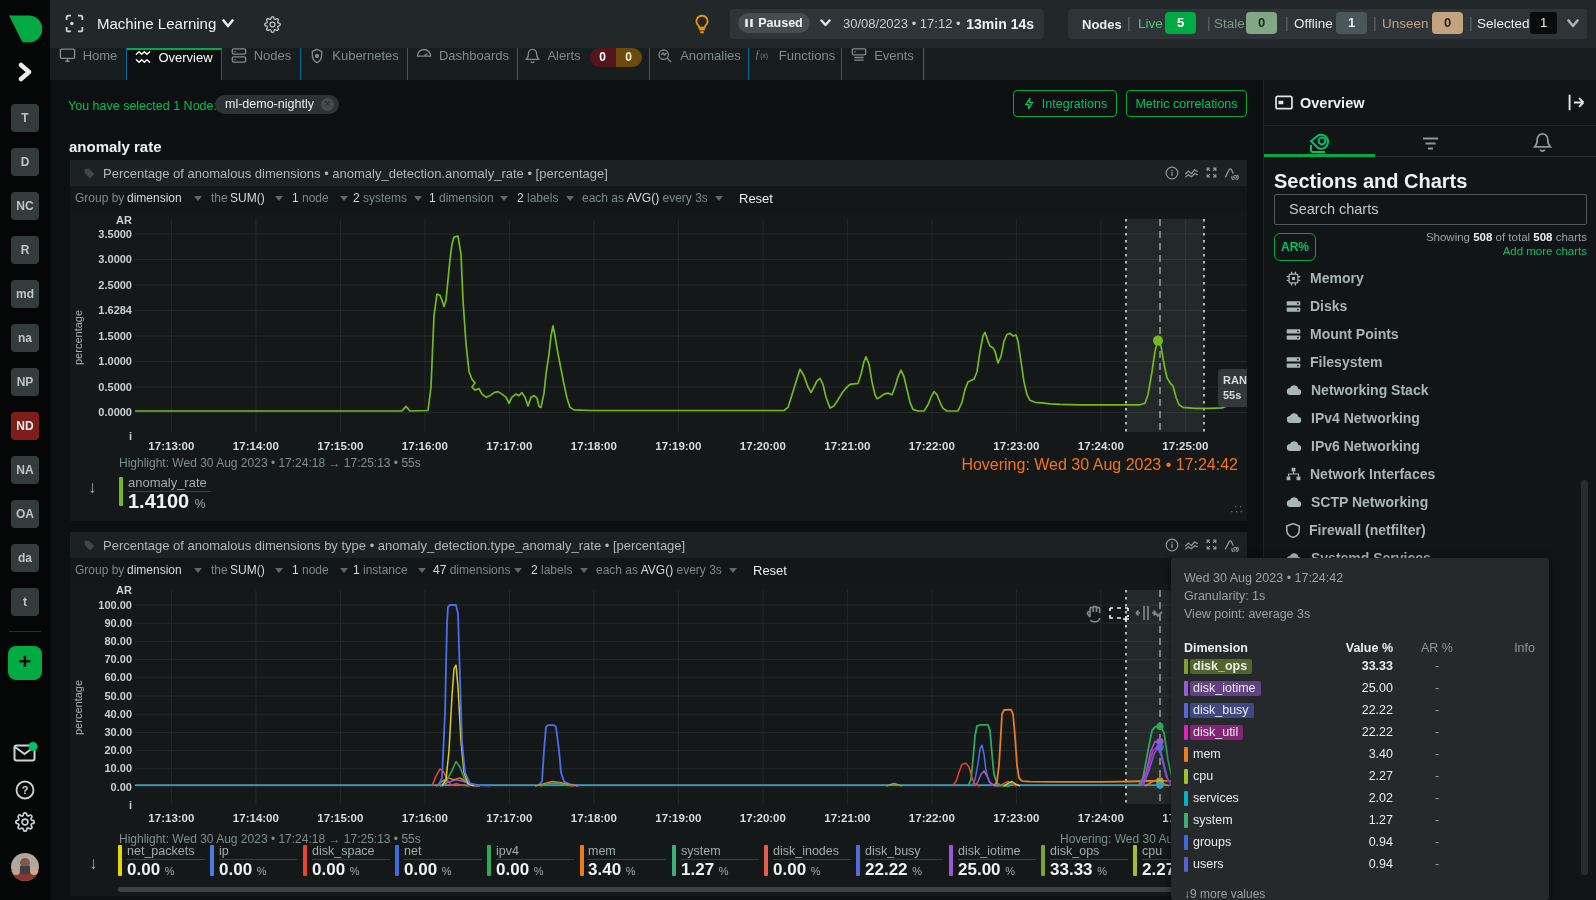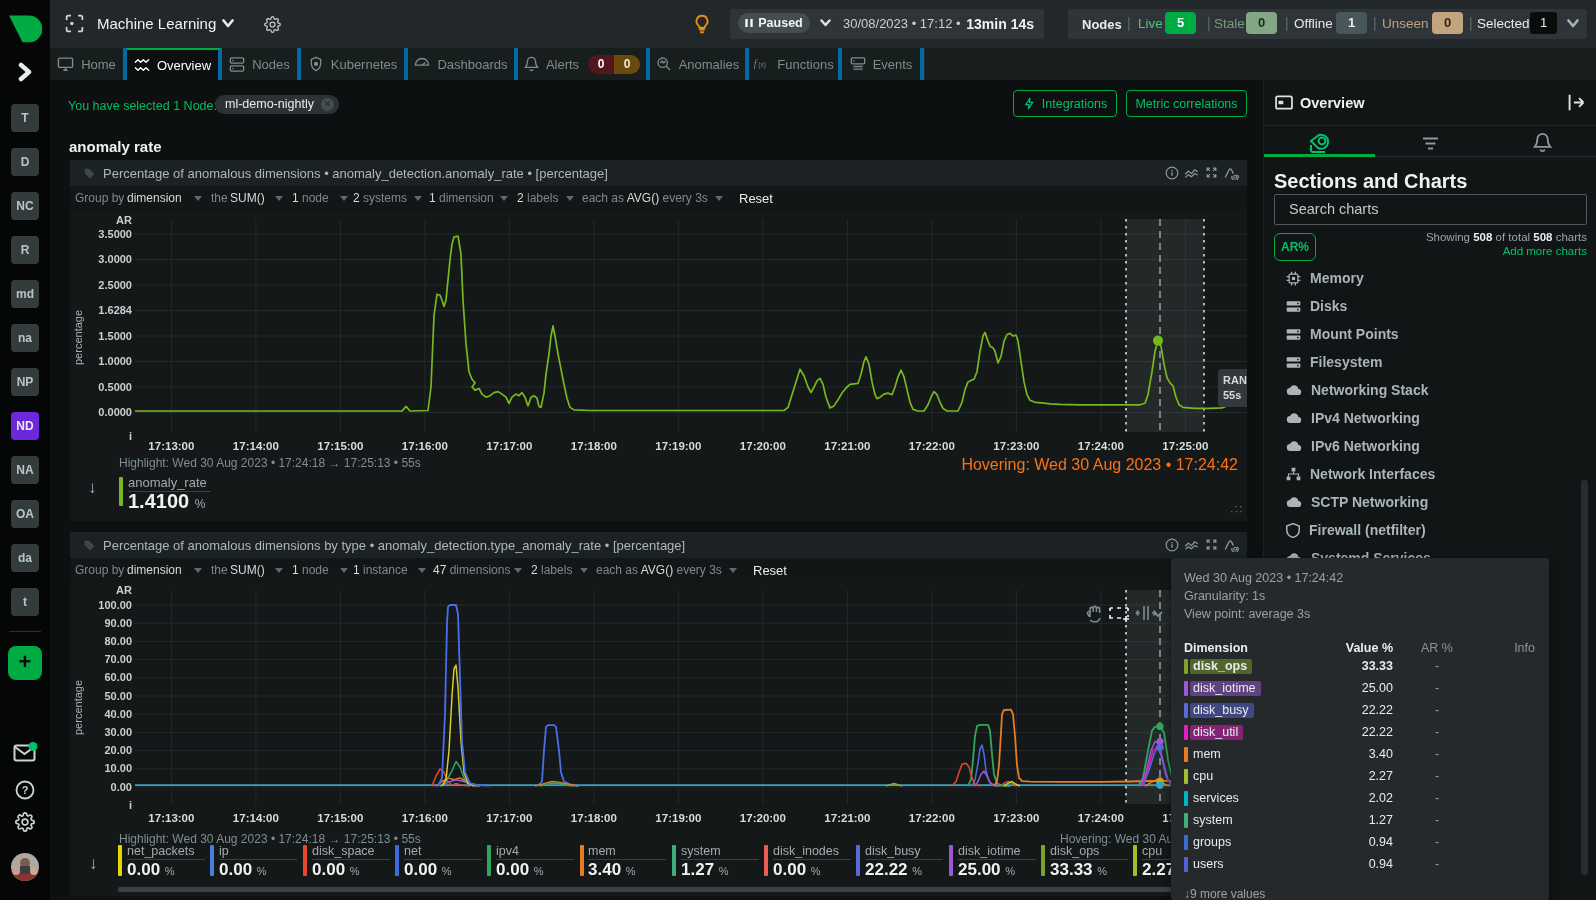--- a/index.html
+++ b/index.html
@@ -4,21 +4,21 @@
 <style>
 * { margin:0; padding:0; box-sizing:border-box; }
 html,body { width:1596px; height:900px; overflow:hidden; background:#0d1010; font-family:"Liberation Sans",sans-serif; }
 .abs { position:absolute; }
 #leftbar { position:absolute; left:0; top:0; width:50px; height:900px; background:#050606; z-index:30; }
 #topbar { position:absolute; left:50px; top:0; width:1546px; height:48px; background:#22272a; z-index:20; }
 #tabsrow { position:absolute; left:50px; top:48px; width:1546px; height:32px; background:#181d1e; z-index:20; }
 #content { position:absolute; left:50px; top:80px; width:1213px; height:820px; background:#0d1010; }
 #rightbar { position:absolute; left:1263px; top:80px; width:333px; height:820px; background:#111516; border-left:1px solid #1c2223; z-index:10; }
 .spacebtn { position:absolute; left:11px; width:28px; height:28px; border-radius:4px; background:#343b3d; color:#b9c6c3; font-size:12px; font-weight:bold; text-align:center; line-height:28px; }
-.tab { position:absolute; top:0; height:32px; background:#181d1e; border-right:4px solid #0369a1; color:#7e8c8a; font-size:13px; display:flex; align-items:center; justify-content:center; gap:7px; }
+.tab { position:absolute; top:0; height:32px; background:#181d1e; border-right:1px solid #0369a1; color:#7e8c8a; font-size:13px; display:flex; align-items:flex-start; justify-content:center; gap:7px; }
 .tab.active { background:#0d1010; border-top:2px solid #00ab44; color:#fff; }
 .cc { position:absolute; left:20px; width:1177px; background:#141819; }
 .ctitle { position:absolute; left:0; top:0; width:100%; height:26px; background:#1c2123; color:#aeb8b8; font-size:13px; }
 .cctrl { position:absolute; left:0; top:26px; width:100%; height:25px; background:#121617; color:#7d8a8a; font-size:12px; }
 .cctrl b { color:#d3dada; font-weight:normal; }
 .ylab { position:absolute; color:#c9d0d0; font-size:11px; font-weight:bold; text-align:right; width:60px; }
 .xlab { position:absolute; color:#d7dddd; font-size:11.5px; font-weight:bold; text-align:center; width:70px; }
 .chev { display:inline-block; width:0; height:0; border-left:4px solid transparent; border-right:4px solid transparent; border-top:5px solid #5c6a6a; margin:0 0 1px 5px; }
 .mitem { position:absolute; left:22px; color:#aab6b6; font-size:14px; font-weight:bold; display:flex; align-items:center; gap:9px; }
 .mitem svg { flex:0 0 auto; }
@@ -33,21 +33,21 @@
   <svg class="abs" style="left:15px;top:62px" width="20" height="20" viewBox="0 0 20 20">
     <path d="M6 3 L14 10 L6 17" stroke="#e8ecec" stroke-width="4.5" fill="none" stroke-linecap="round" stroke-linejoin="round"></path>
   </svg>
   <div class="spacebtn" style="top:104px">T</div>
   <div class="spacebtn" style="top:148px">D</div>
   <div class="spacebtn" style="top:192px">NC</div>
   <div class="spacebtn" style="top:236px">R</div>
   <div class="spacebtn" style="top:280px">md</div>
   <div class="spacebtn" style="top:324px">na</div>
   <div class="spacebtn" style="top:368px">NP</div>
-  <div class="spacebtn" style="top:412px;background:#6d28d9;color:#e6eceb">ND</div>
+  <div class="spacebtn" style="top:412px;background:#7f1d1d;color:#e6eceb">ND</div>
   <div class="spacebtn" style="top:456px">NA</div>
   <div class="spacebtn" style="top:500px">OA</div>
   <div class="spacebtn" style="top:544px">da</div>
   <div class="spacebtn" style="top:588px">t</div>
   <div class="abs" style="left:9px;top:631px;width:32px;height:1px;background:#2b3132"></div>
   <div class="abs" style="left:8px;top:646px;width:34px;height:34px;border-radius:8px;background:#00ab44;color:#031008;font-size:22px;font-weight:bold;text-align:center;line-height:32px">+</div>
   <svg class="abs" style="left:13px;top:742px" width="26" height="22" viewBox="0 0 26 22">
     <rect x="1.5" y="3.5" width="20" height="15" rx="2" fill="none" stroke="#ccd3d3" stroke-width="2"></rect>
     <path d="M2 5 L11.5 12 L21 5" fill="none" stroke="#ccd3d3" stroke-width="2"></path>
     <circle cx="20" cy="4.5" r="4.5" fill="#00c16a"></circle>

